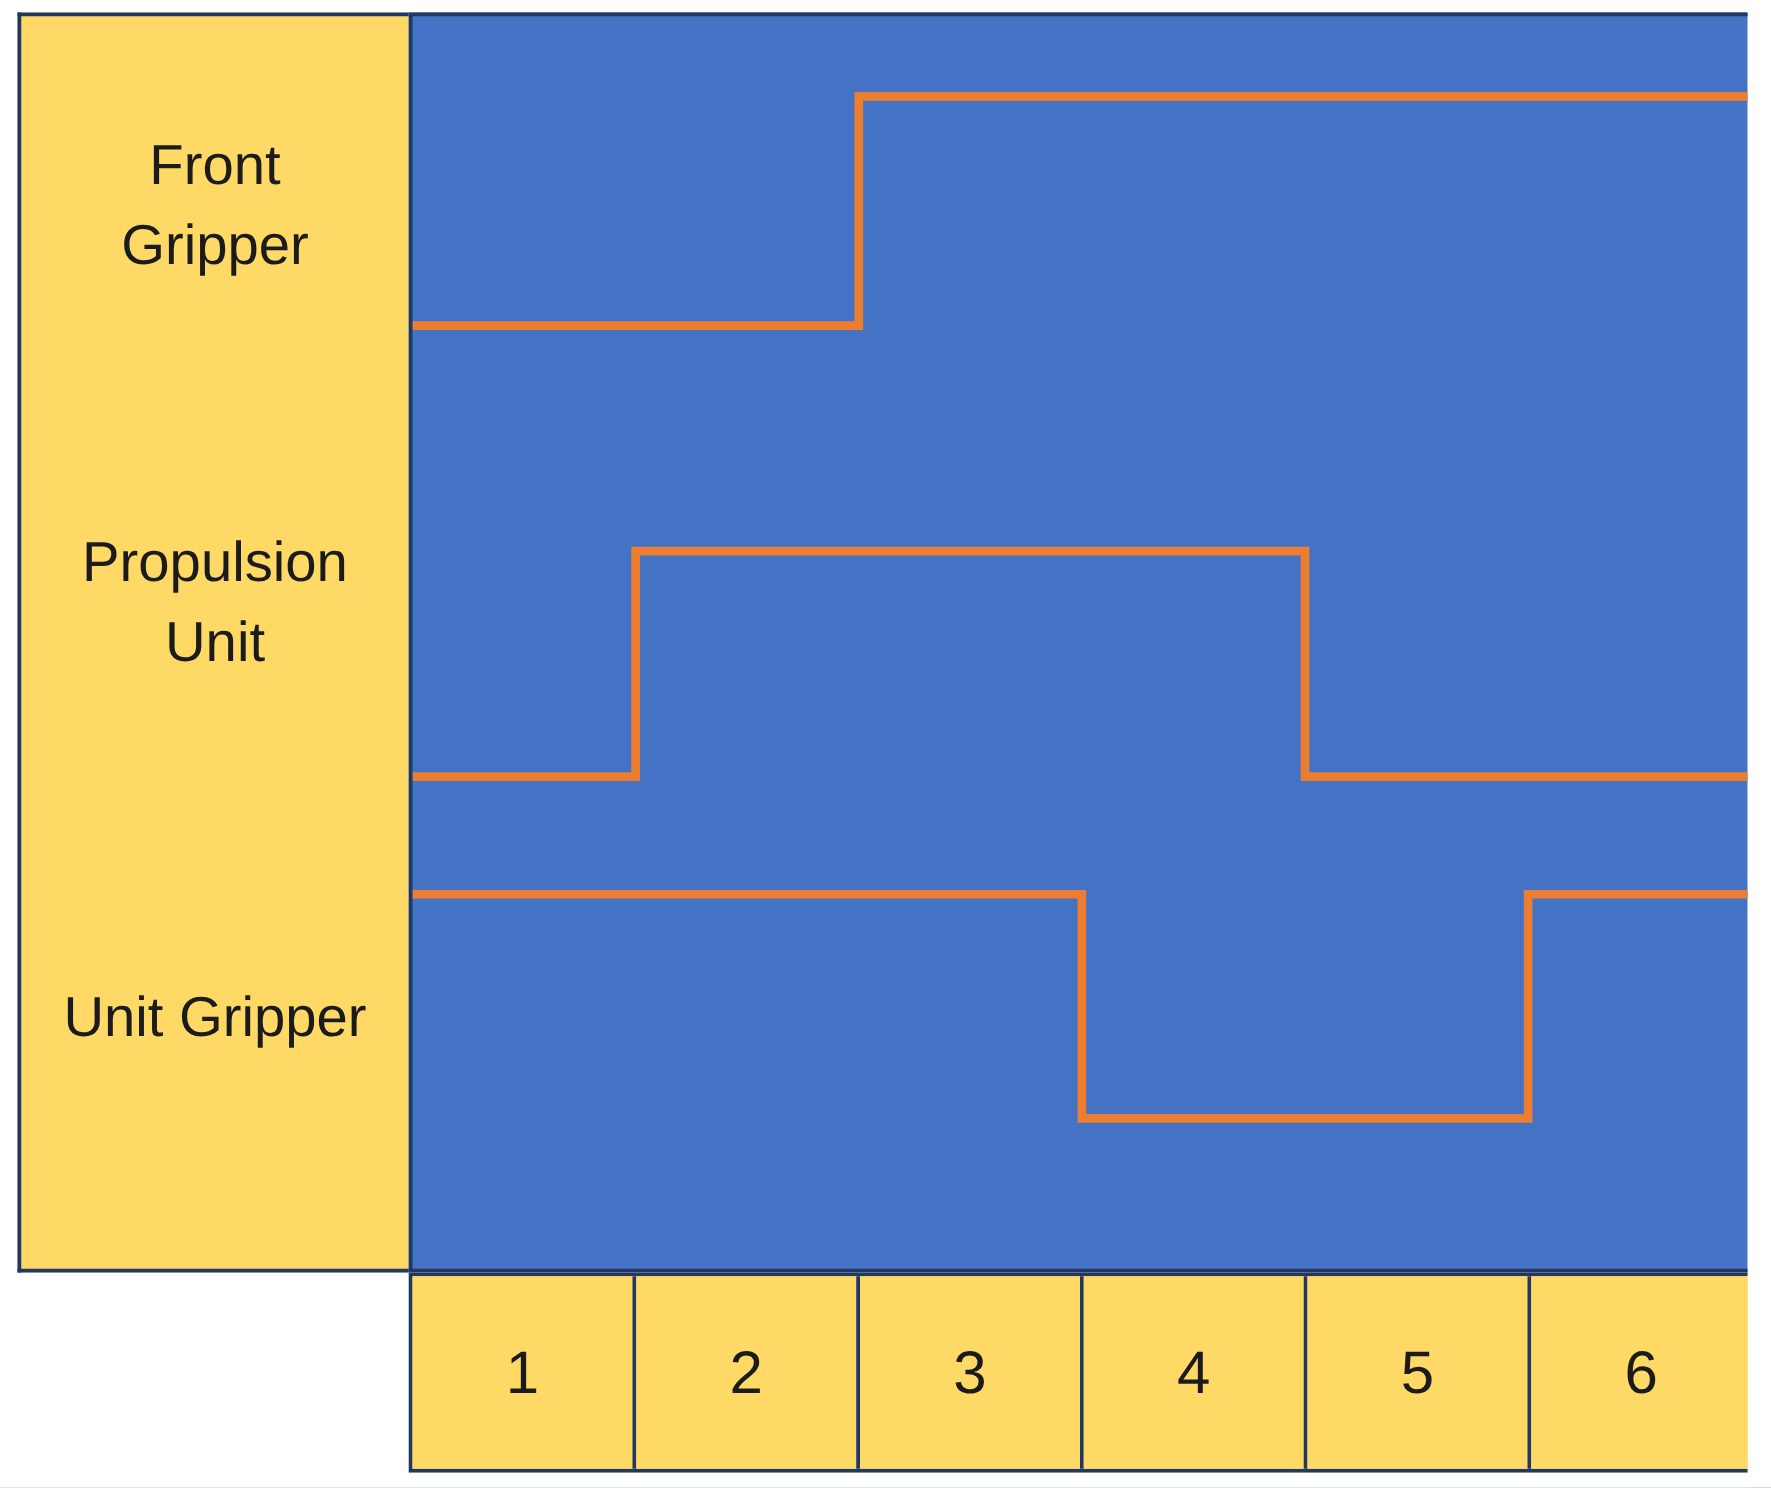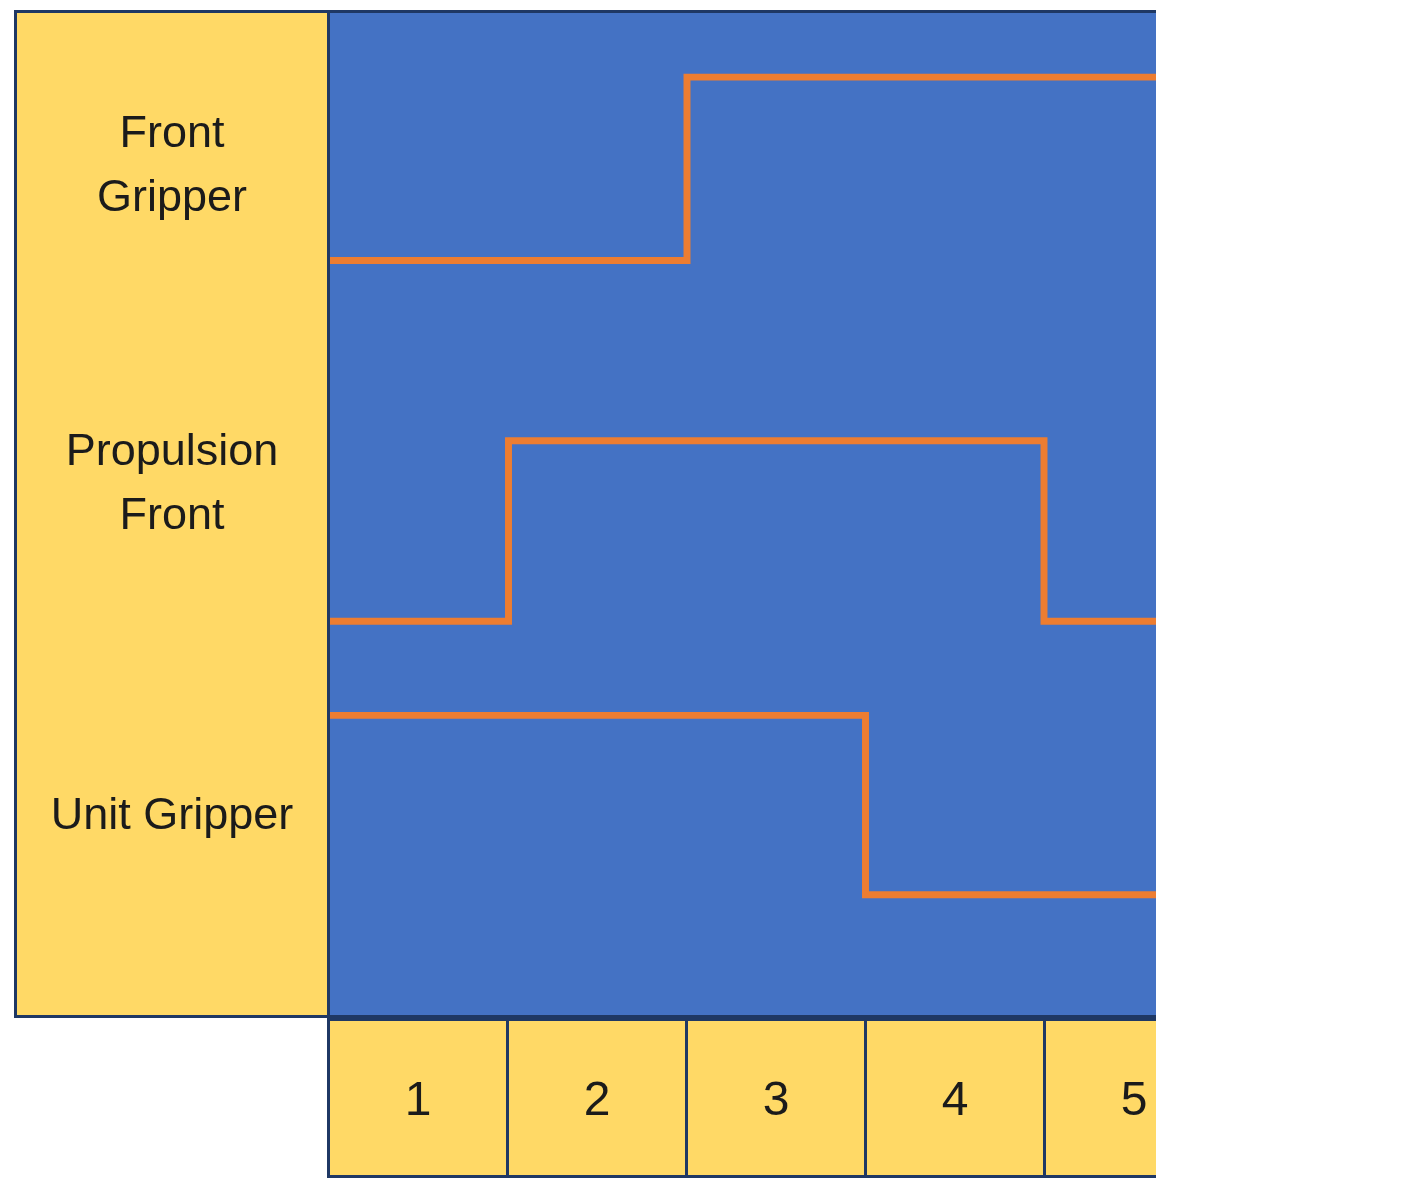--- a/index.html
+++ b/index.html
@@ -11,21 +11,21 @@
     --bg:#ffffff;
   }
   *{box-sizing:border-box;margin:0;padding:0;}
   html,body{background:var(--bg);}
   body{
     font-family:"Liberation Sans","DejaVu Sans",sans-serif;
     color:var(--text);
   }
   .stage{
     position:relative;
-    width:1156px;
+    width:1398px;
     height:1190px;
     background:var(--bg);
     overflow:hidden;
   }
   
   .left-panel{
     position:absolute;
     left:14px; top:10px;
     width:313px; height:1008px;
     background:var(--yellow);
@@ -85,21 +85,21 @@
   }
   .step-cell:last-child{border-right:none;}
 </style>
 </head>
 <body>
 
 <div class="stage">
 
   <div class="left-panel">
     <div class="row-label row-label-1">Front Gripper</div>
-    <div class="row-label row-label-2">Propulsion Front</div>
+    <div class="row-label row-label-2">Propulsion Unit</div>
     <div class="row-label row-label-3">Unit Gripper</div>
   </div>
 
   <div class="plot">
     <svg id="signals-svg" viewBox="0 0 1077 1008" preserveAspectRatio="none">
         <polyline points="0,249.0 359.0,249.0 359.0,64.5 1077,64.5"></polyline>
         <polyline points="0,611.9 179.5,611.9 179.5,430.4 718.0,430.4 718.0,611.9 1077,611.9"></polyline>
         <polyline points="0,706.6 538.5,706.6 538.5,887.0 897.5,887.0 897.5,706.6 1077,706.6"></polyline>
       </svg>
   </div>

